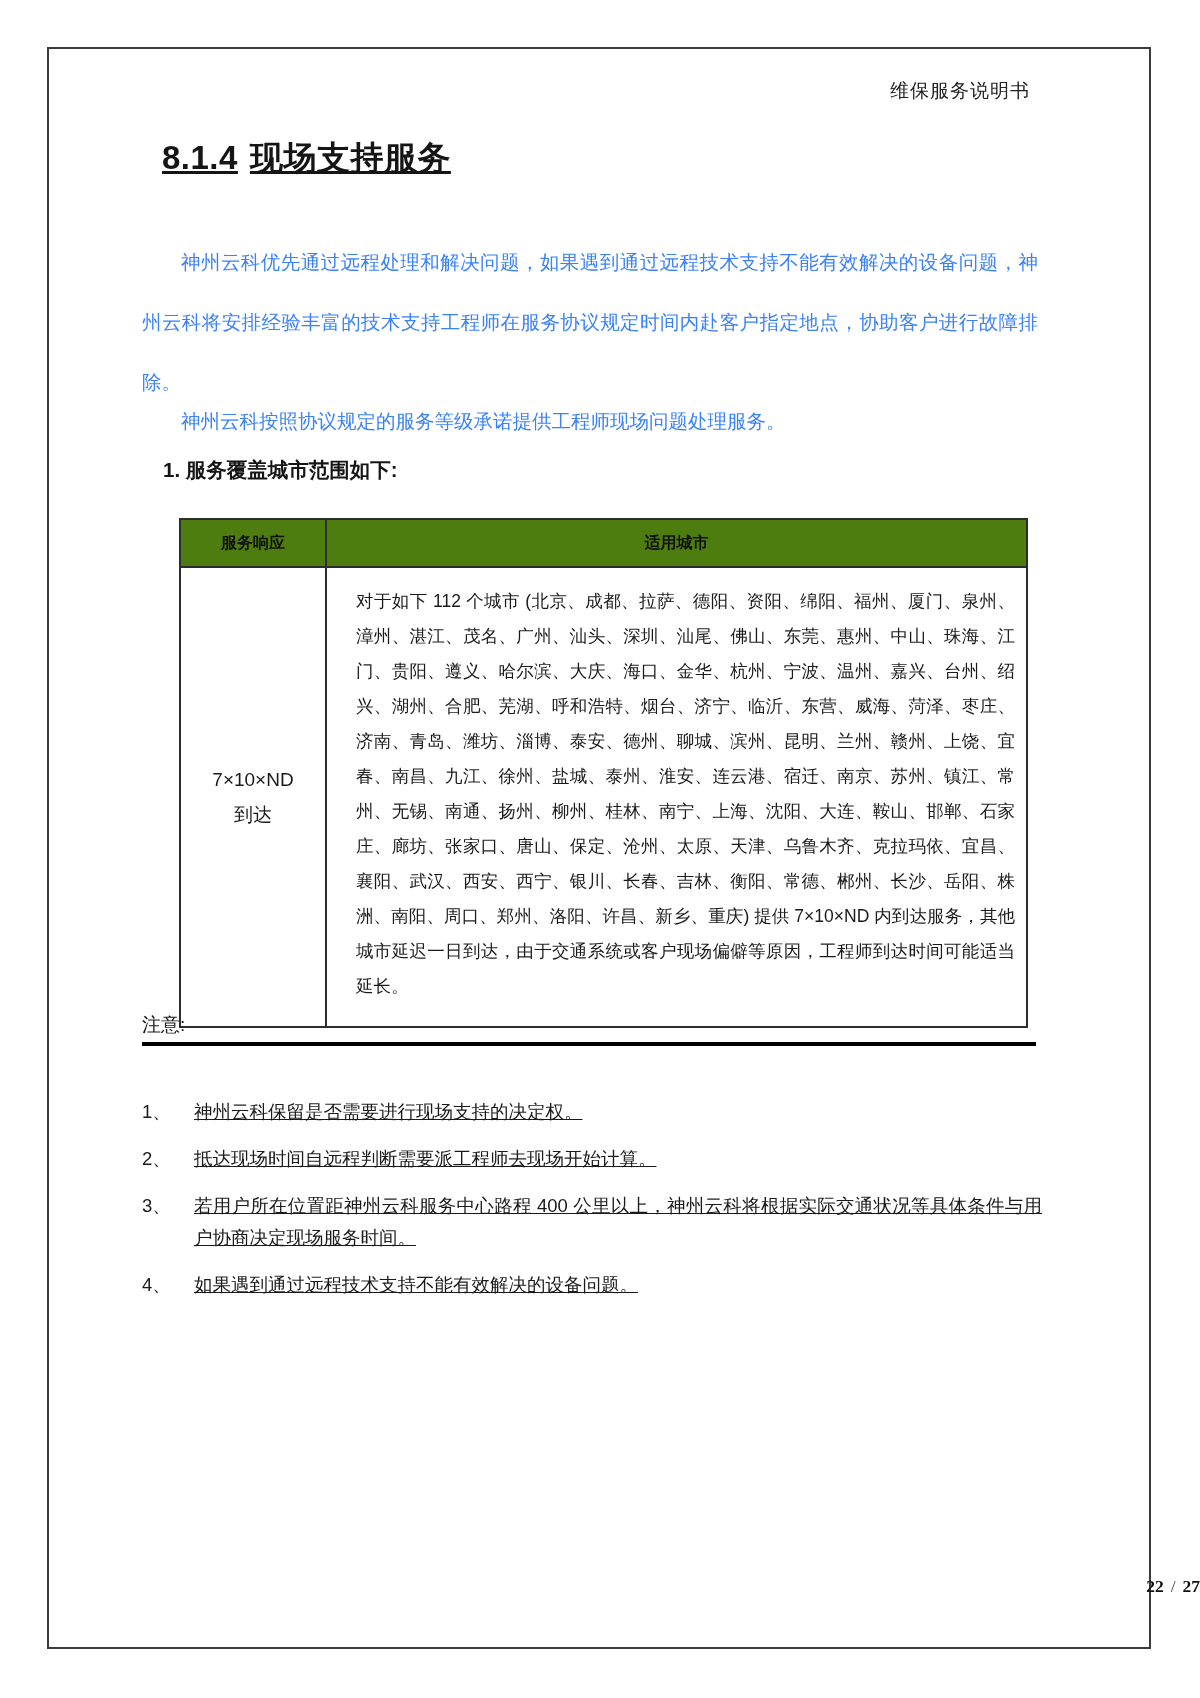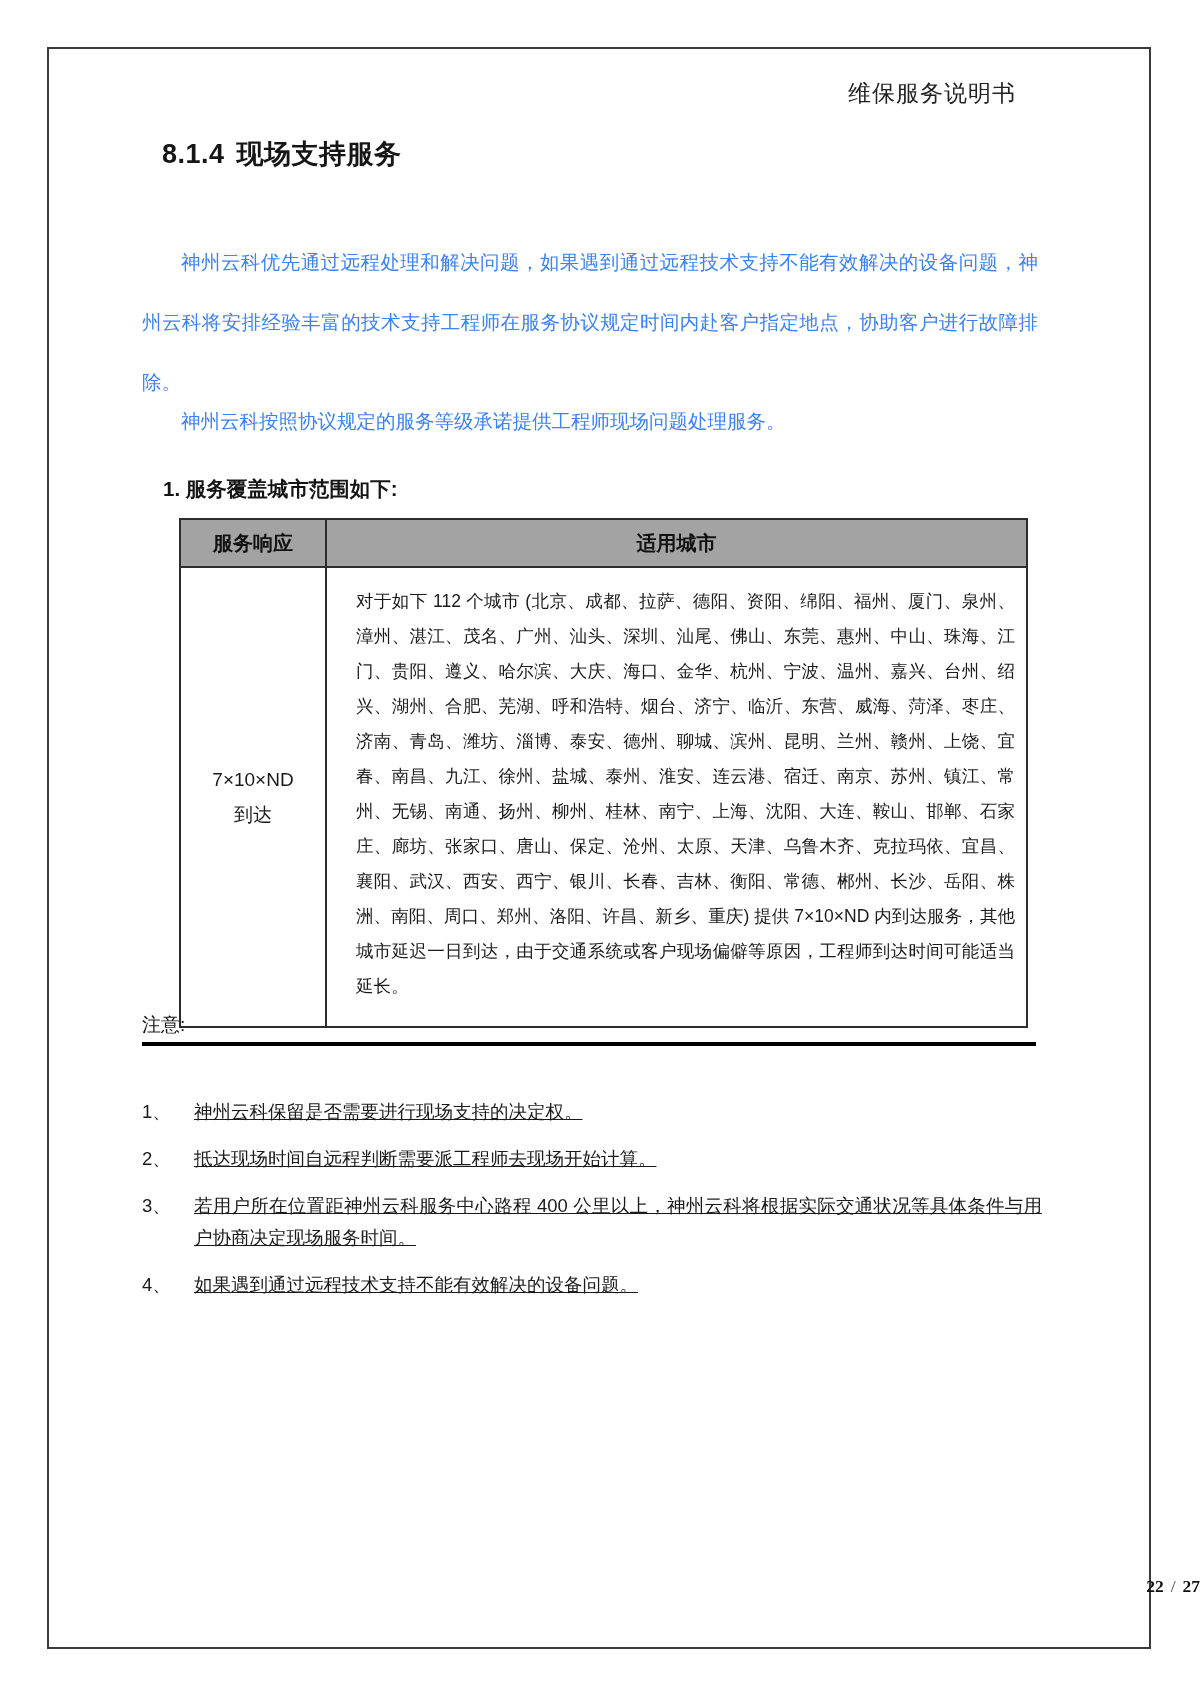--- a/index.html
+++ b/index.html
@@ -20,33 +20,34 @@
     left: 47px;
     top: 47px;
     width: 1104px;
     height: 1602px;
     border: 2px solid #3a3a3a;
     box-sizing: border-box;
   }
   .header-right {
     position: absolute;
     top: 78px;
-    right: 184px;
+    right: 170px;
     font-family: "Liberation Serif", serif;
-    font-size: 23px;
+    font-size: 19px;
     letter-spacing: 1px;
     color: #222;
   }
   .section-heading {
     position: absolute;
     top: 136px;
     left: 162px;
-    font-size: 27px;
+    font-size: 33px;
     font-weight: bold;
     letter-spacing: 0.5px;
+    text-decoration: underline;
   }
   .section-heading .section-number {
     margin-right: 12px;
   }
   .body-paragraph {
     position: absolute;
     left: 142px;
     width: 896px;
     font-size: 19.5px;
     line-height: 60px;
@@ -55,38 +56,37 @@
     color: #3b82f6;
   }
   .p1 { top: 212px; }
   .p2 { top: 371px; }
   .list-heading {
     position: absolute;
     top: 456px;
     left: 163px;
     font-size: 20.5px;
     font-weight: bold;
-    margin-top: 19px;
   }
   .service-table {
     position: absolute;
     top: 518px;
     left: 179px;
     width: 849px;
     border-collapse: collapse;
     table-layout: fixed;
   }
   .service-table th,
   .service-table td {
     border: 2px solid #2d2d2d;
   }
   .service-table th {
     height: 44px;
-    background: #a3a3a3;
-    font-size: 20px;
+    background: #4d7c0f;
+    font-size: 16px;
     font-weight: bold;
     text-align: center;
     color: #111;
   }
   .col-response { width: 142px; }
   .cell-response {
     text-align: center;
     vertical-align: middle;
     font-size: 19px;
     line-height: 35px;

